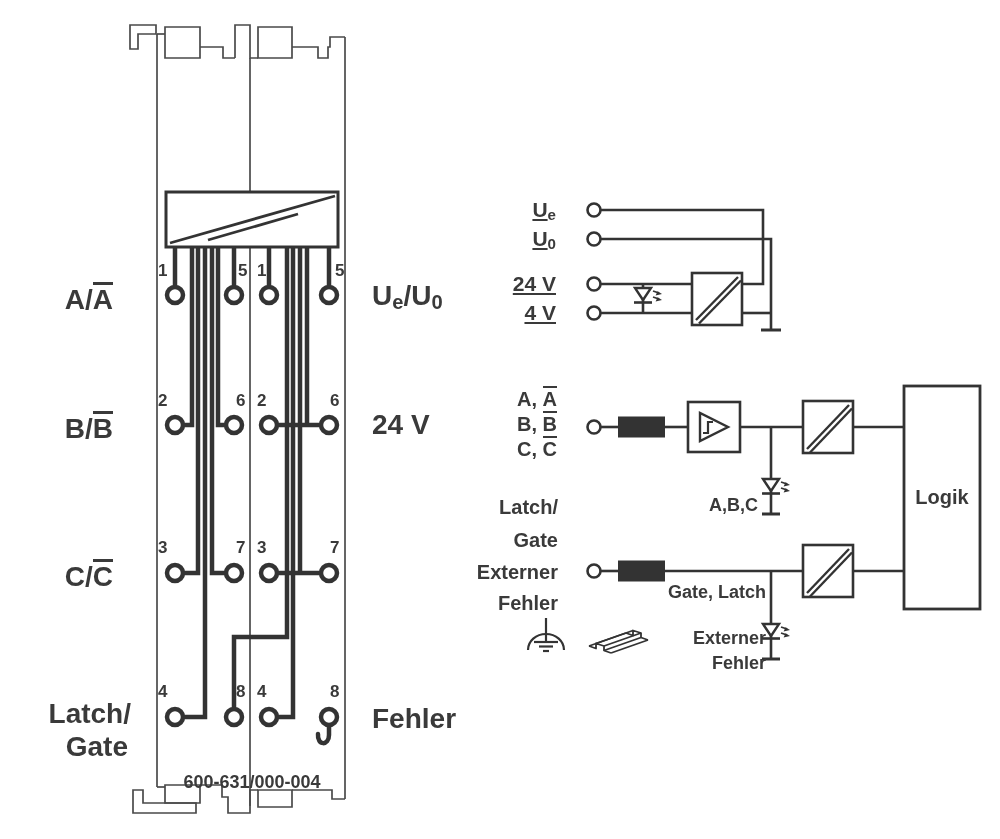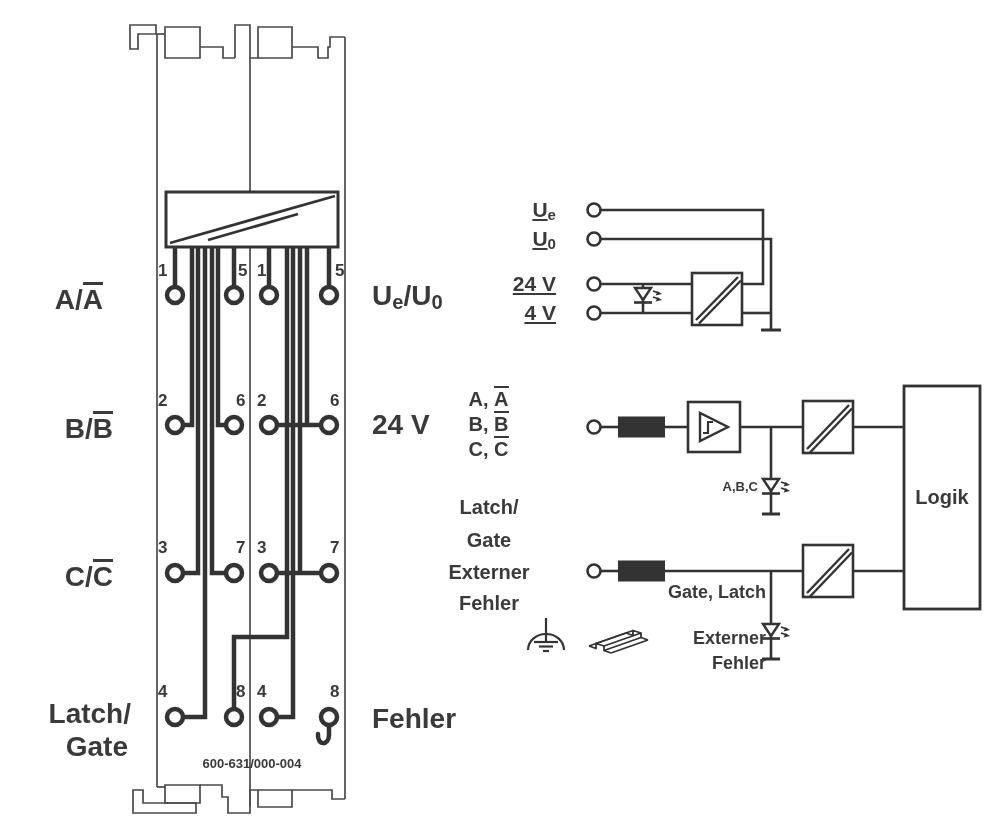--- a/index.html
+++ b/index.html
@@ -4,22 +4,22 @@
 <style>
   html,body{margin:0;padding:0;background:#fff;}
   .stage{position:relative;width:1000px;height:839px;background:#ffffff;overflow:hidden;
          font-family:"Liberation Sans",sans-serif;}
   .stage svg{position:absolute;left:0;top:0;}
   .lbl{position:absolute;font-weight:bold;color:#3a3a3a;line-height:1;white-space:nowrap;}
   .ra{text-align:right;}
   .ctr{text-align:center;}
   .sz28{font-size:28px;}
   .sz21{font-size:21px;text-decoration:underline;}
-  .sz20{font-size:20px;text-align:center;}
-  .sz19{font-size:13px;}
+  .sz20{font-size:20px;}
+  .sz19{font-size:18px;margin-top:16px;}
   .sz18{font-size:18px;}
   .tnum{position:absolute;font-weight:bold;color:#3a3a3a;font-size:17px;line-height:1;}
   .ov{display:inline-block;border-top:3px solid #3a3a3a;line-height:1;padding-top:1px;}
   .ov2{display:inline-block;border-top:2.5px solid #3a3a3a;line-height:1;padding-top:1px;}
   sub{font-size:0.72em;font-weight:bold;vertical-align:-0.22em;}
 </style>
 </head>
 <body>
 
 <div class="stage">
@@ -188,21 +188,21 @@
     <path d="M589,646 L596,648.5 L596,643.5 L604,646 L604,650.5 L611,653"></path>
     <path d="M626,633 L633,635.5 L633,630.5 L641,633 L641,637.5 L648,640"></path>
     <path d="M589,646 L626,633"></path>
     <path d="M596,643.5 L633,630.5"></path>
     <path d="M604,646 L641,633"></path>
     <path d="M604,650.5 L641,637.5"></path>
     <path d="M611,653 L648,640"></path>
   </g>
 </svg>
 
-<div class="lbl sz28 ra" style="left:10px;top:282px;width:93px"><span>A/</span><span class="ov">A</span></div>
+<div class="lbl sz28 ra" style="left:20px;top:282px;width:93px"><span>A/</span><span class="ov">A</span></div>
 <div class="lbl sz28 ra" style="left:20px;top:411px;width:93px"><span>B/</span><span class="ov">B</span></div>
 <div class="lbl sz28 ra" style="left:20px;top:559px;width:93px"><span>C/</span><span class="ov">C</span></div>
 <div class="lbl sz28 ra" style="left:20px;top:700px;width:111px">Latch/</div>
 <div class="lbl sz28 ra" style="left:20px;top:733px;width:108px">Gate</div>
 
 <div class="lbl sz28" style="left:372px;top:282px"><span>U</span><sub>e</sub><span>/</span><span>U</span><sub>0</sub></div>
 <div class="lbl sz28" style="left:372px;top:411px">24 V</div>
 <div class="lbl sz28" style="left:372px;top:705px">Fehler</div>
 
 <div class="lbl sz19 ctr" style="left:166px;top:757px;width:172px">600-631/000-004</div>

